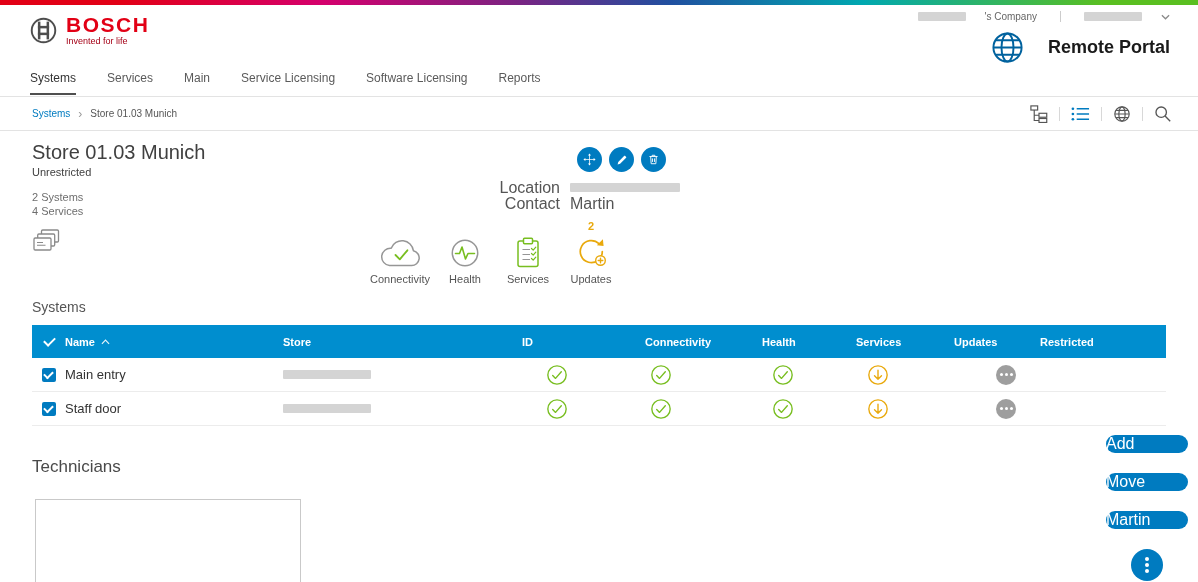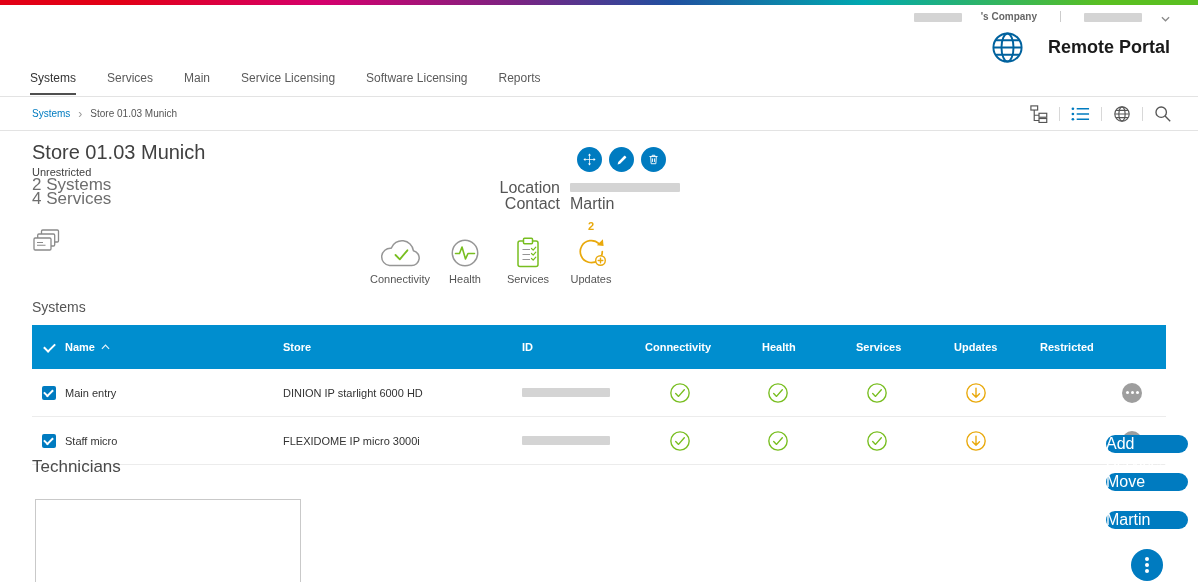--- a/index.html
+++ b/index.html
@@ -11,21 +11,21 @@
 
   .supergraphic { position:absolute; top:0; left:0; width:100%; height:5px;
     background:linear-gradient(90deg,#e20015 0%,#e20015 10%,#d4006d 27%,#7b2382 43%,#2050a0 56%,#00a8b0 72%,#5abf21 92%); }
 
   
   .header { position:absolute; top:5px; left:0; width:100%; height:60px; background:#fff; }
   .logo { position:absolute; left:30px; top:9px; display:flex; align-items:center; gap:9px; text-decoration:none; cursor:pointer; }
   .logo-text { display:flex; flex-direction:column; }
   .logo-name { font-size:21px; font-weight:bold; letter-spacing:1.5px; color:var(--bosch-red,#e20015); line-height:22px; }
   .logo-tagline { font-size:9px; color:#a50016; }
-  .account-line { position:absolute; right:28px; top:6px; display:flex; align-items:flex-end; gap:19px; font-size:10px; color:#666; cursor:pointer;font-weight:bold; }
+  .account-line { position:absolute; right:28px; top:6px; display:flex; align-items:center; gap:19px; font-size:10px; color:#666; cursor:pointer; }
   .vdiv { width:1px; height:11px; background:#ccc; margin:0 4px; }
   .portal-brand { position:absolute; right:28px; top:26px; display:flex; align-items:center; gap:24px; }
   .portal-name { font-size:18px; font-weight:bold; color:#1a1a1a; }
 
   
   .tabs { position:absolute; left:30px; top:71px; display:flex; gap:31px; font-size:12px; color:#5a5a5a; }
   .tab { padding-bottom:8px; cursor:pointer; }
   .tab.active { color:#333; border-bottom:2px solid #4f4f4f; }
 
   
@@ -39,21 +39,21 @@
   .crumb-current { color:#555; }
   .view-tools { display:flex; align-items:center; gap:11px; }
   .tool { display:flex; cursor:pointer; color:#555; }
   .tool.active { color:var(--accent-blue,#007bc0); }
   .tool-div { width:1px; height:14px; background:#d8d8d8; }
 
   
   .title-block { position:absolute; left:32px; top:140px; }
   .page-title { font-size:20px; font-weight:400; color:#404040; line-height:24px; }
   .page-subtitle { font-size:11px; color:#404040; margin-top:2px; }
-  .counts { margin-top:0; font-size:17px; color:#6e6e6e; line-height:14px; }
+  .counts { margin-top:12px; font-size:11px; color:#6e6e6e; line-height:14px; }
   .title-actions { position:absolute; left:577px; top:147px; display:flex; gap:7px; }
   .circle-btn { width:25px; height:25px; border-radius:50%; background:var(--accent-blue,#007bc0);
     display:flex; align-items:center; justify-content:center; }
   .meta-block { position:absolute; left:496px; top:181px; font-size:16px; color:#555; }
   .meta-row { display:flex; align-items:center; margin-bottom:3px; height:13px; }
   .meta-label { width:64px; text-align:right; margin-right:10px; }
 
   
   .group-icon { position:absolute; left:33px; top:229px; color:#8a8a8a; }
   .status-row { position:absolute; left:366px; top:220px; display:flex; align-items:flex-end; }
@@ -63,22 +63,22 @@
   .st-serv { width:52px; margin-right:9px; }
   .st-upd { width:56px; }
   .status-badge { height:14px; font-size:11px; font-weight:bold; color:var(--warn-yellow,#fcaf17); }
   .status-iconbox { height:34px; display:flex; align-items:flex-end; }
   .status-label { margin-top:5px; font-size:11px; color:#555; }
 
   
   .systems-section { position:absolute; left:32px; top:299px; width:1134px; }
   .section-heading { font-size:14px; font-weight:400; color:#555; margin-bottom:10px; }
   .thead,.trow { display:grid; grid-template-columns:33px 218px 239px 123px 117px 94px 98px 86px 1fr; align-items:center; }
-  .thead { height:44px; background:var(--table-header-blue,#008ecf); color:#fff; font-size:11px; font-weight:bold; }
-  .trow { height:48px; background:#fff; border-bottom:1px solid #ececec; font-size:11px; color:#333; cursor:pointer; }
+  .thead { height:33px; background:var(--table-header-blue,#008ecf); color:#fff; font-size:11px; font-weight:bold; }
+  .trow { height:34px; background:#fff; border-bottom:1px solid #ececec; font-size:13px; color:#333; cursor:pointer; }
   .cell { display:flex; align-items:center; }
   .c-check { padding-left:10px; }
   .th { gap:6px; }
   .pad-conn { padding-left:24px; }
   .pad-health { padding-left:5px; }
   .pad-serv { padding-left:10px; }
   .pad-upd { padding-left:11px; }
   .c-last { justify-content:flex-end; padding-right:24px; }
   .okc { color:var(--ok-green,#78be20); display:flex; }
   .dnc { color:var(--warn-yellow,#fcaf17); display:flex; }
@@ -119,20 +119,37 @@
     <g id="i-dnc" fill="none" stroke="currentColor" stroke-width="1.5" stroke-linecap="round" stroke-linejoin="round">
       <circle cx="12" cy="12" r="10"></circle>
       <path d="M12 6.8v9.8M8.2 12.9l3.8 3.7 3.8-3.7"></path>
     </g>
   </defs>
 </svg>
 
 <div class="supergraphic"></div>
 
 <header class="header">
+  <a class="logo">
+    <span>
+      <svg viewBox="0 0 28 28" width="27" height="27">
+        <circle cx="14" cy="14" r="12.2" fill="none" stroke="#4d4d4d" stroke-width="2"></circle>
+        <g fill="#4d4d4d">
+          <rect x="8.2" y="4.8" width="2.6" height="18.4"></rect>
+          <rect x="17.2" y="4.8" width="2.6" height="18.4"></rect>
+          <rect x="8.2" y="9.2" width="11.6" height="2.6"></rect>
+          <rect x="8.2" y="16.2" width="11.6" height="2.6"></rect>
+        </g>
+      </svg>
+    </span>
+    <span class="logo-text">
+      <span class="logo-name">BOSCH</span>
+      <span class="logo-tagline">Invented for life</span>
+    </span>
+  </a>
 
   <div class="account-line">
     <span class="redacted w48"></span>
     <span>'s Company</span>
     <span class="vdiv"></span>
     <span class="redacted w58"></span>
     <span>
       <svg viewBox="0 0 10 6" width="9" height="6">
           <path d="M1 1l4 4 4-4" fill="none" stroke="#8a8a8a" stroke-width="1.4"></path>
         </svg>
@@ -349,21 +366,20 @@
       <div class="cell th">
           <span>Restricted</span>
         </div>
     </div>
 
     <div class="trow">
       <div class="cell c-check">
           <span class="checkbox"></span>
         </div>
       <div class="cell">Main entry</div>
-      <div class="cell">DINION IP starlight 6000 HD</div>
       <div class="cell">
           <span class="redacted w88"></span>
         </div>
       <div class="cell pad-conn">
           <span class="okc">
             <svg viewBox="0 0 24 24" width="22" height="22">
               <use href="#i-okc"></use>
             </svg>
           </span>
         </div>
@@ -392,22 +408,21 @@
           <button class="kebab">
             <span class="kebab-dots"></span>
           </button>
         </div>
     </div>
 
     <div class="trow">
       <div class="cell c-check">
           <span class="checkbox"></span>
         </div>
-      <div class="cell">Staff micro</div>
-      <div class="cell">FLEXIDOME IP micro 3000i</div>
+      <div class="cell">Staff door</div>
       <div class="cell">
           <span class="redacted w88"></span>
         </div>
       <div class="cell pad-conn">
           <span class="okc">
             <svg viewBox="0 0 24 24" width="22" height="22">
               <use href="#i-okc"></use>
             </svg>
           </span>
         </div>

